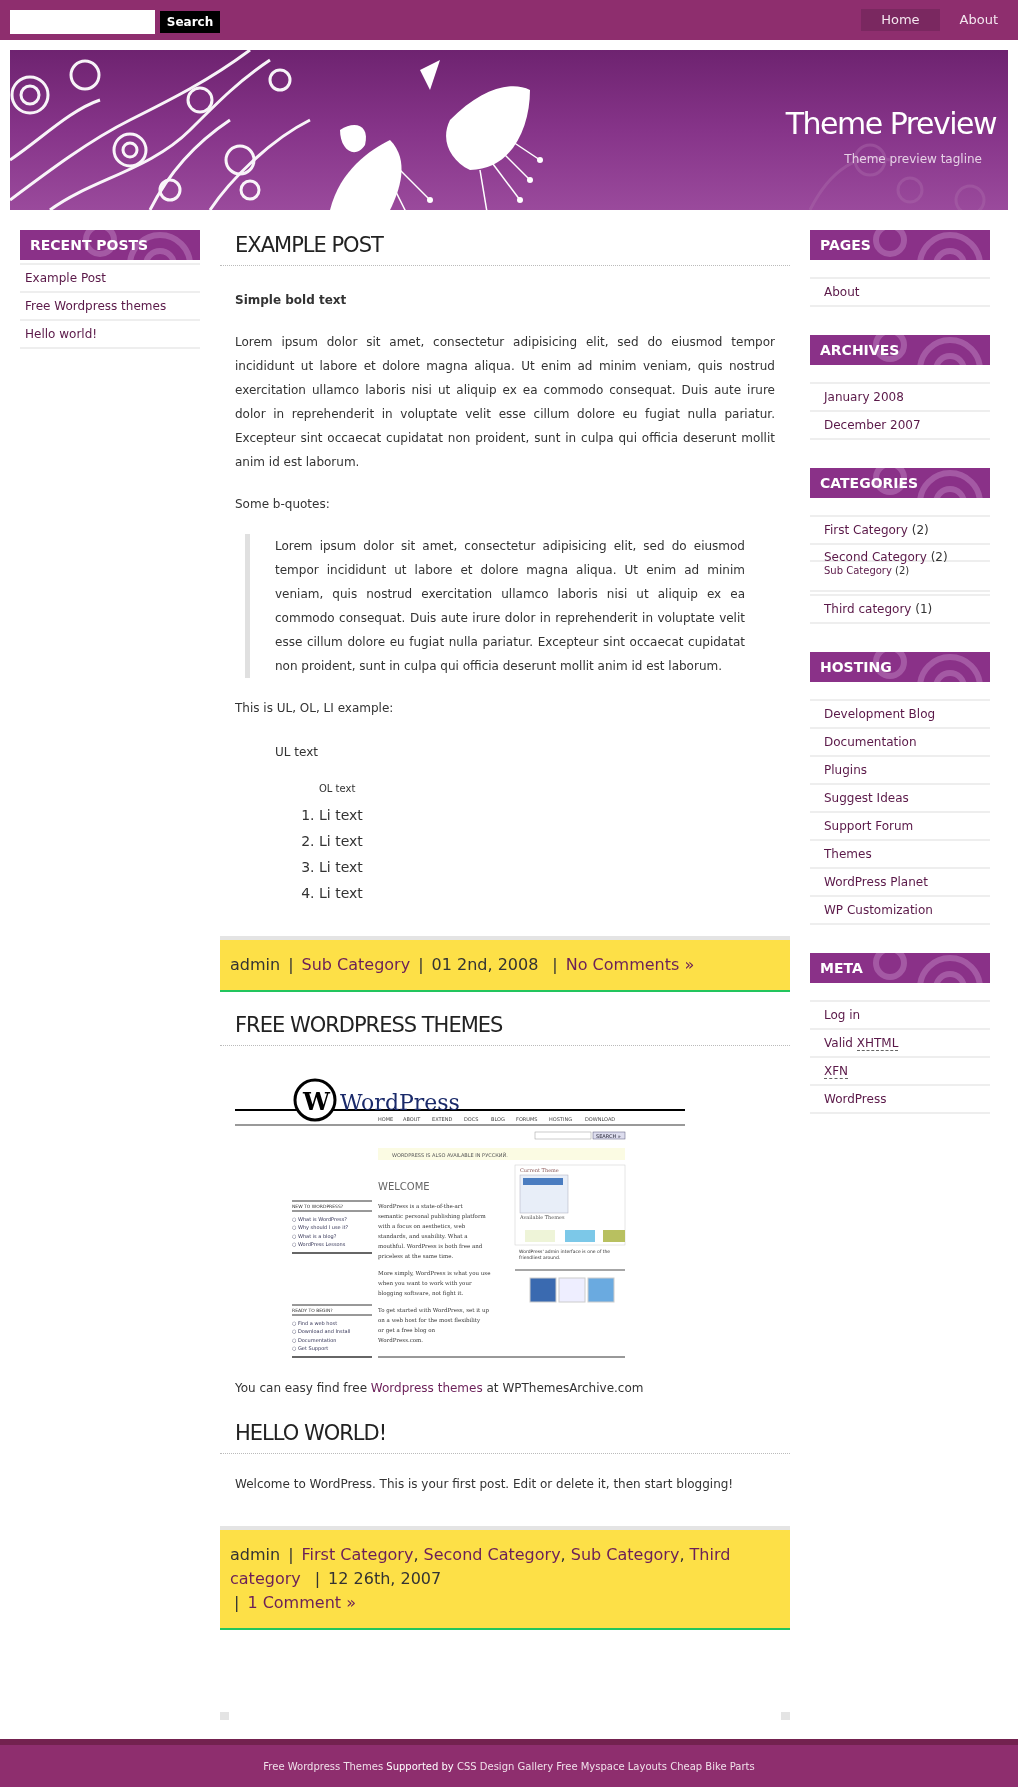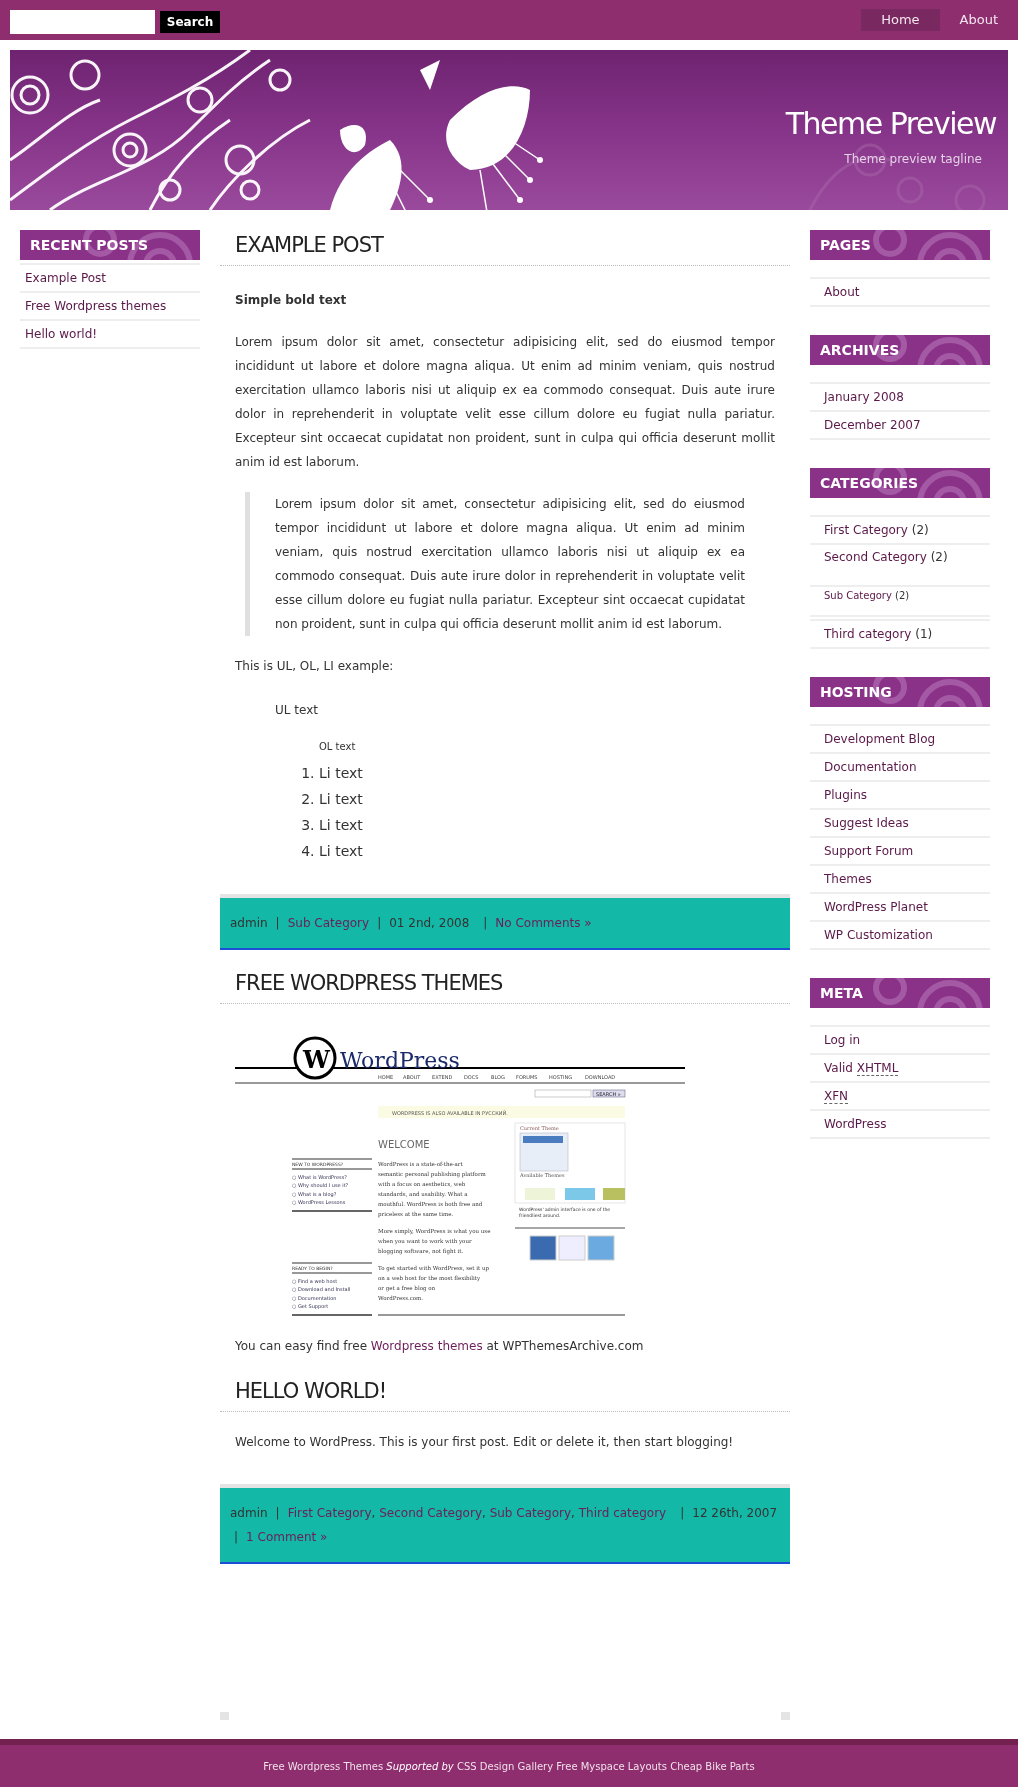--- a/index.html
+++ b/index.html
@@ -45,32 +45,32 @@
   
   .main { position: absolute; left: 220px; top: 230px; width: 570px; }
   .post-title { font-size: 21px; letter-spacing: -1px; color: #222; padding: 3px 15px 8px 15px; border-bottom: 1px dotted #bbb; font-weight: normal; }
   .post-body { padding: 0 15px; font-size: 12px; line-height: 24px; color: #333; text-align: justify; }
   .post-body p { margin-top: 18px; }
   .post-body .bold { font-weight: bold; margin-top: 22px; }
   .post-body blockquote { margin: 18px 0 0 10px; padding: 0 30px 0 25px; border-left: 5px solid #e0e0e0; }
   .post-body .ul-text { padding-left: 40px; margin-top: 20px; }
   .post-body ol { margin-top: 18px; padding-left: 84px; font-size: 14px; line-height: 26px; }
   .post-body .ol-head { padding-left: 84px; font-size: 10px; margin-top: 14px; line-height: 22px; }
-  .postmeta { margin-top: 30px; background: #14b8a6; border-top: 4px solid #e4e4e4; border-bottom: 2px solid #1d4ed8; padding: 13px 10px; font-size: 12px; line-height: 24px; color: #333; }
+  .postmeta { margin-top: 30px; background: #fde047; border-top: 4px solid #e4e4e4; border-bottom: 2px solid #22c55e; padding: 13px 10px; font-size: 16px; line-height: 24px; color: #333; }
   .postmeta a { color: #6b1f58; text-decoration: none; }
   .postmeta .sep { margin: 0 8px; }
   .wp-shot { margin-top: 22px; width: 450px; height: 290px; position: relative; background: #fff; }
 
   .nav-corners { position: absolute; top: 1712px; left: 220px; width: 570px; height: 8px; }
   .nav-corners span { position: absolute; top: 0; width: 9px; height: 8px; background: #e4e4e4; }
 
   
   .footer { position: absolute; left: 0; top: 1739px; width: 1018px; height: 48px; background: #8e2e6e; border-top: 6px solid #73224f; text-align: center; font-size: 10px; color: #f0e0ea; padding-top: 16px; }
   .footer a { color: #f0e0ea; text-decoration: none; }
-  .footer .w { color: #fff; font-style: italic; }
+  .footer .w { color: #fff; }
 </style>
 </head>
 <body>
 
 <div class="topbar">
   <input class="search-input" type="text" placeholder="" style="">
   <button class="search-btn">Search</button>
   <div class="topnav">
     <a href="#" class="active">Home</a>
     <a href="#">About</a>
@@ -152,20 +152,21 @@
   </div>
 </div>
 
 <div class="main">
 
   <div class="post">
     <h2 class="post-title">EXAMPLE POST</h2>
     <div class="post-body">
       <p class="bold">Simple bold text</p>
       <p>Lorem ipsum dolor sit amet, consectetur adipisicing elit, sed do eiusmod tempor incididunt ut labore et dolore magna aliqua. Ut enim ad minim veniam, quis nostrud exercitation ullamco laboris nisi ut aliquip ex ea commodo consequat. Duis aute irure dolor in reprehenderit in voluptate velit esse cillum dolore eu fugiat nulla pariatur. Excepteur sint occaecat cupidatat non proident, sunt in culpa qui officia deserunt mollit anim id est laborum.</p>
+      <p>Some b-quotes:</p>
       <blockquote>Lorem ipsum dolor sit amet, consectetur adipisicing elit, sed do eiusmod tempor incididunt ut labore et dolore magna aliqua. Ut enim ad minim veniam, quis nostrud exercitation ullamco laboris nisi ut aliquip ex ea commodo consequat. Duis aute irure dolor in reprehenderit in voluptate velit esse cillum dolore eu fugiat nulla pariatur. Excepteur sint occaecat cupidatat non proident, sunt in culpa qui officia deserunt mollit anim id est laborum.</blockquote>
       <p>This is UL, OL, LI example:</p>
       <div class="ul-text">UL text</div>
       <div class="ol-head">OL text</div>
       <ol style="margin-top:2px;">
         <li>Li text</li>
         <li>Li text</li>
         <li>Li text</li>
         <li>Li text</li>
       </ol>
@@ -322,21 +323,21 @@
             <circle cx="40" cy="10" r="14"></circle>
           </g>
         </svg>
       <span>CATEGORIES</span>
     </div>
     <ul class="widget-list">
       <li>
           <a href="#"><span>First Category</span> <span class="count">(2)</span></a>
         </li>
       <li style="border-bottom:none;">
-          <a href="#" style="height:40px;line-height:24px;"><span>Second Category</span> <span class="count">(2)</span></a>
+          <a href="#" style="height:15px;line-height:24px;"><span>Second Category</span> <span class="count">(2)</span></a>
         </li>
       <li class="sub" style="border-top:2px solid #eee;">
           <a href="#"><span>Sub Category</span> <span class="count">(2)</span></a>
         </li>
       <li style="border-top:2px solid #eee;margin-top:2px;">
           <a href="#"><span>Third category</span> <span class="count">(1)</span></a>
         </li>
     </ul>
   </div>
 

